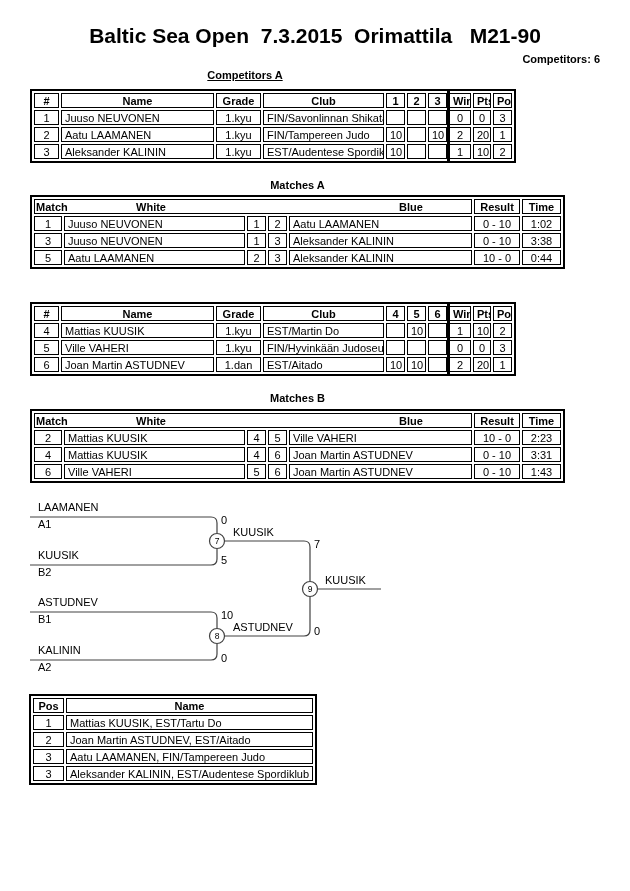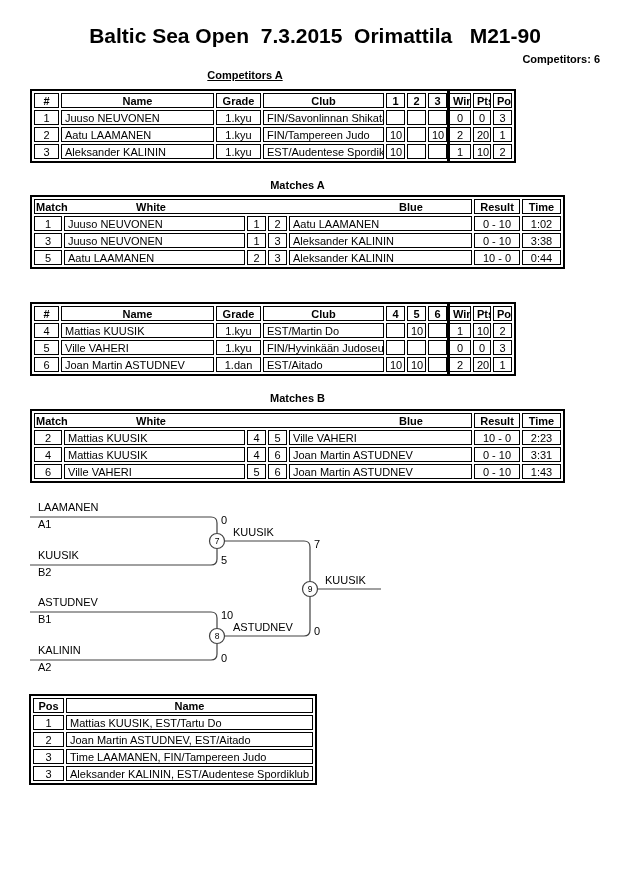--- a/index.html
+++ b/index.html
@@ -358,21 +358,21 @@
     <tr class="body-row">
       <td class="c">1</td>
       <td class="l">Mattias KUUSIK, EST/Tartu Do</td>
     </tr>
     <tr class="body-row">
       <td class="c">2</td>
       <td class="l">Joan Martin ASTUDNEV, EST/Aitado</td>
     </tr>
     <tr class="body-row">
       <td class="c">3</td>
-      <td class="l">Time LAAMANEN, FIN/Tampereen Judo</td>
+      <td class="l">Aatu LAAMANEN, FIN/Tampereen Judo</td>
     </tr>
     <tr class="body-row">
       <td class="c">3</td>
       <td class="l">Aleksander KALININ, EST/Audentese Spordiklub</td>
     </tr>
   </tbody>
     </table>
 
 </div>
 

